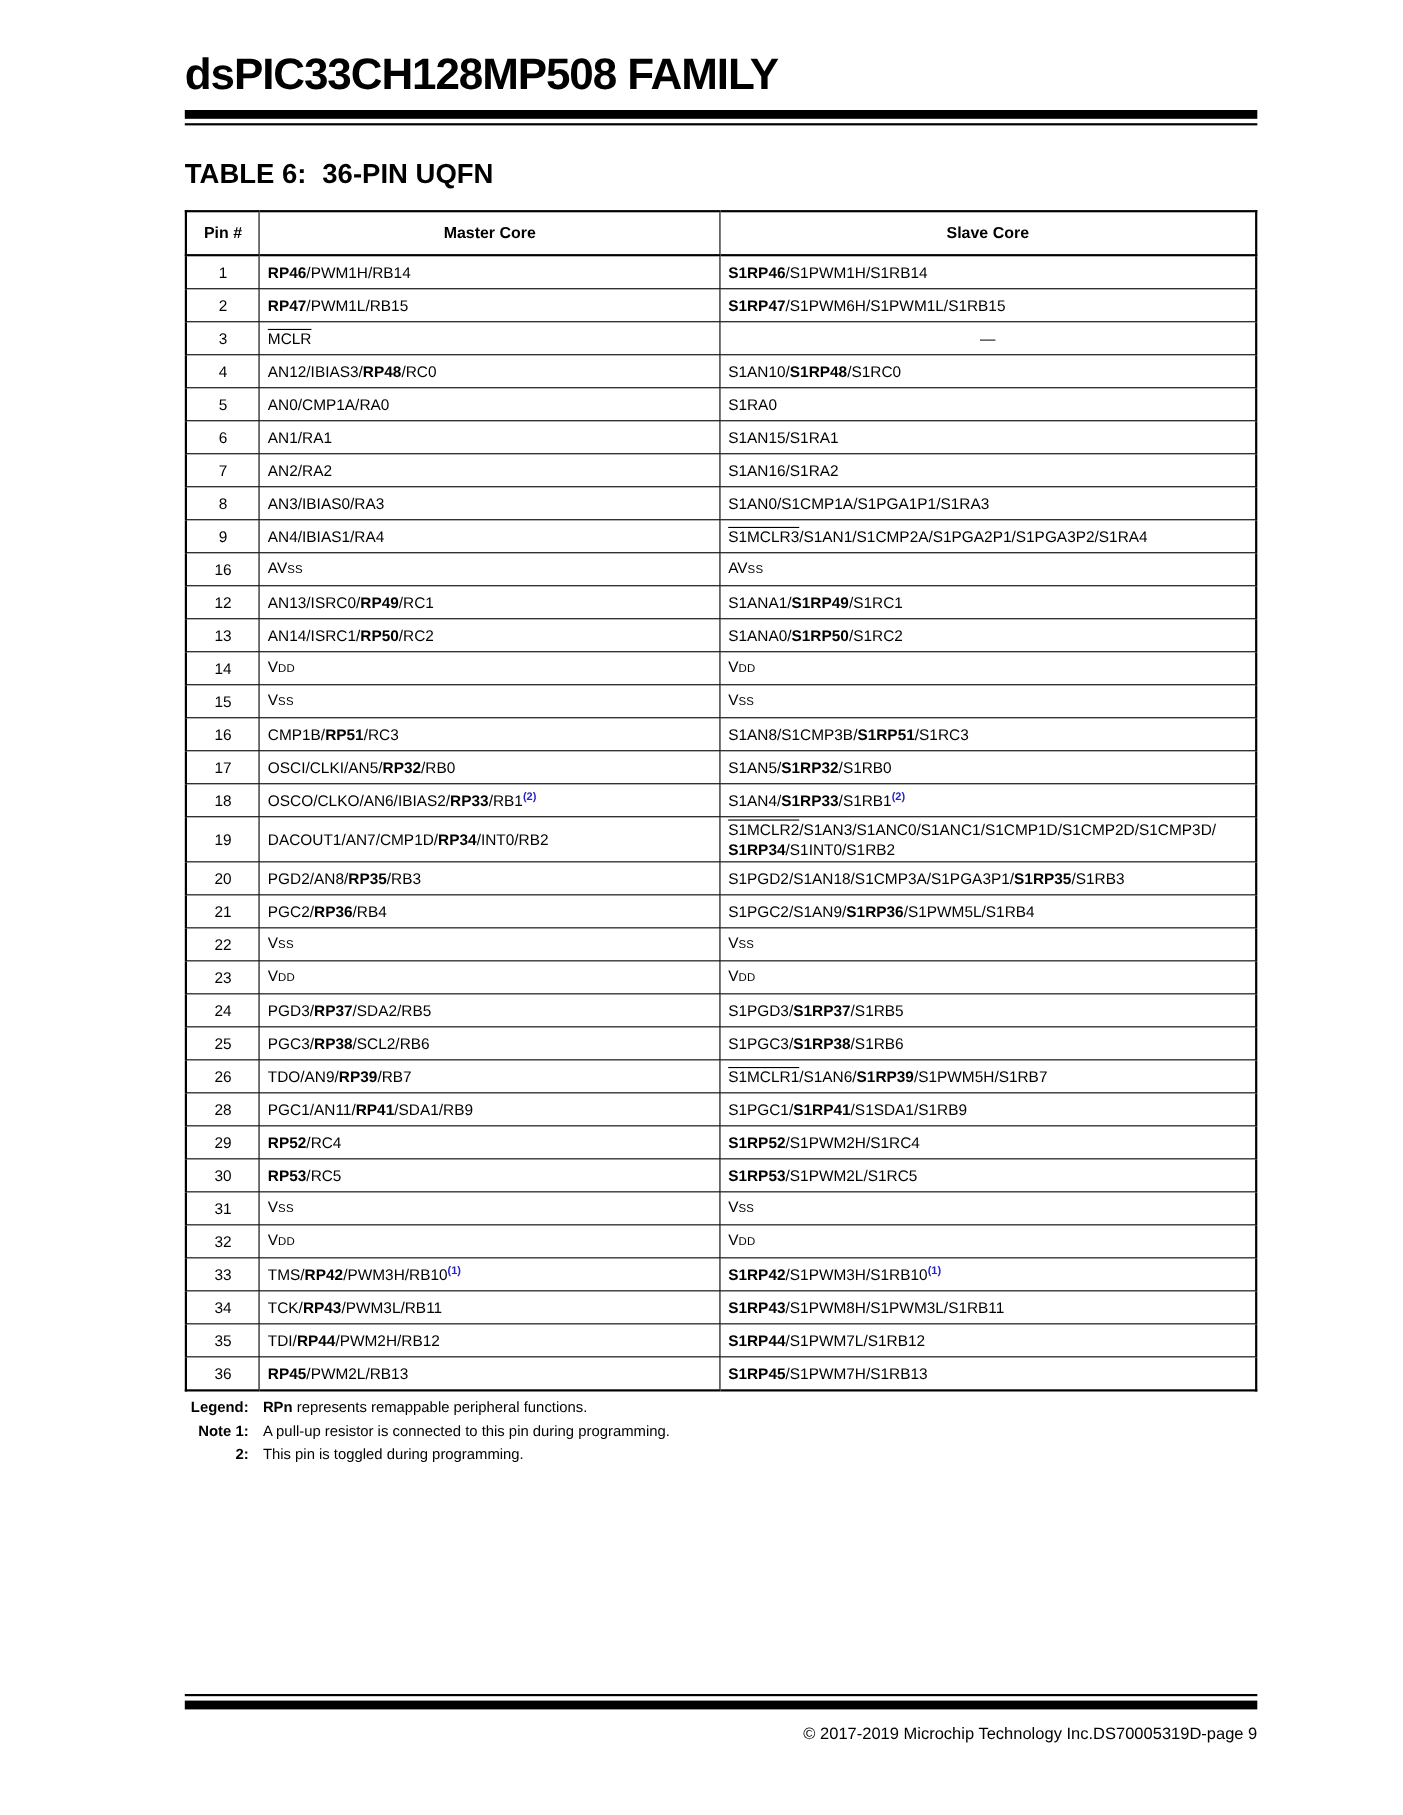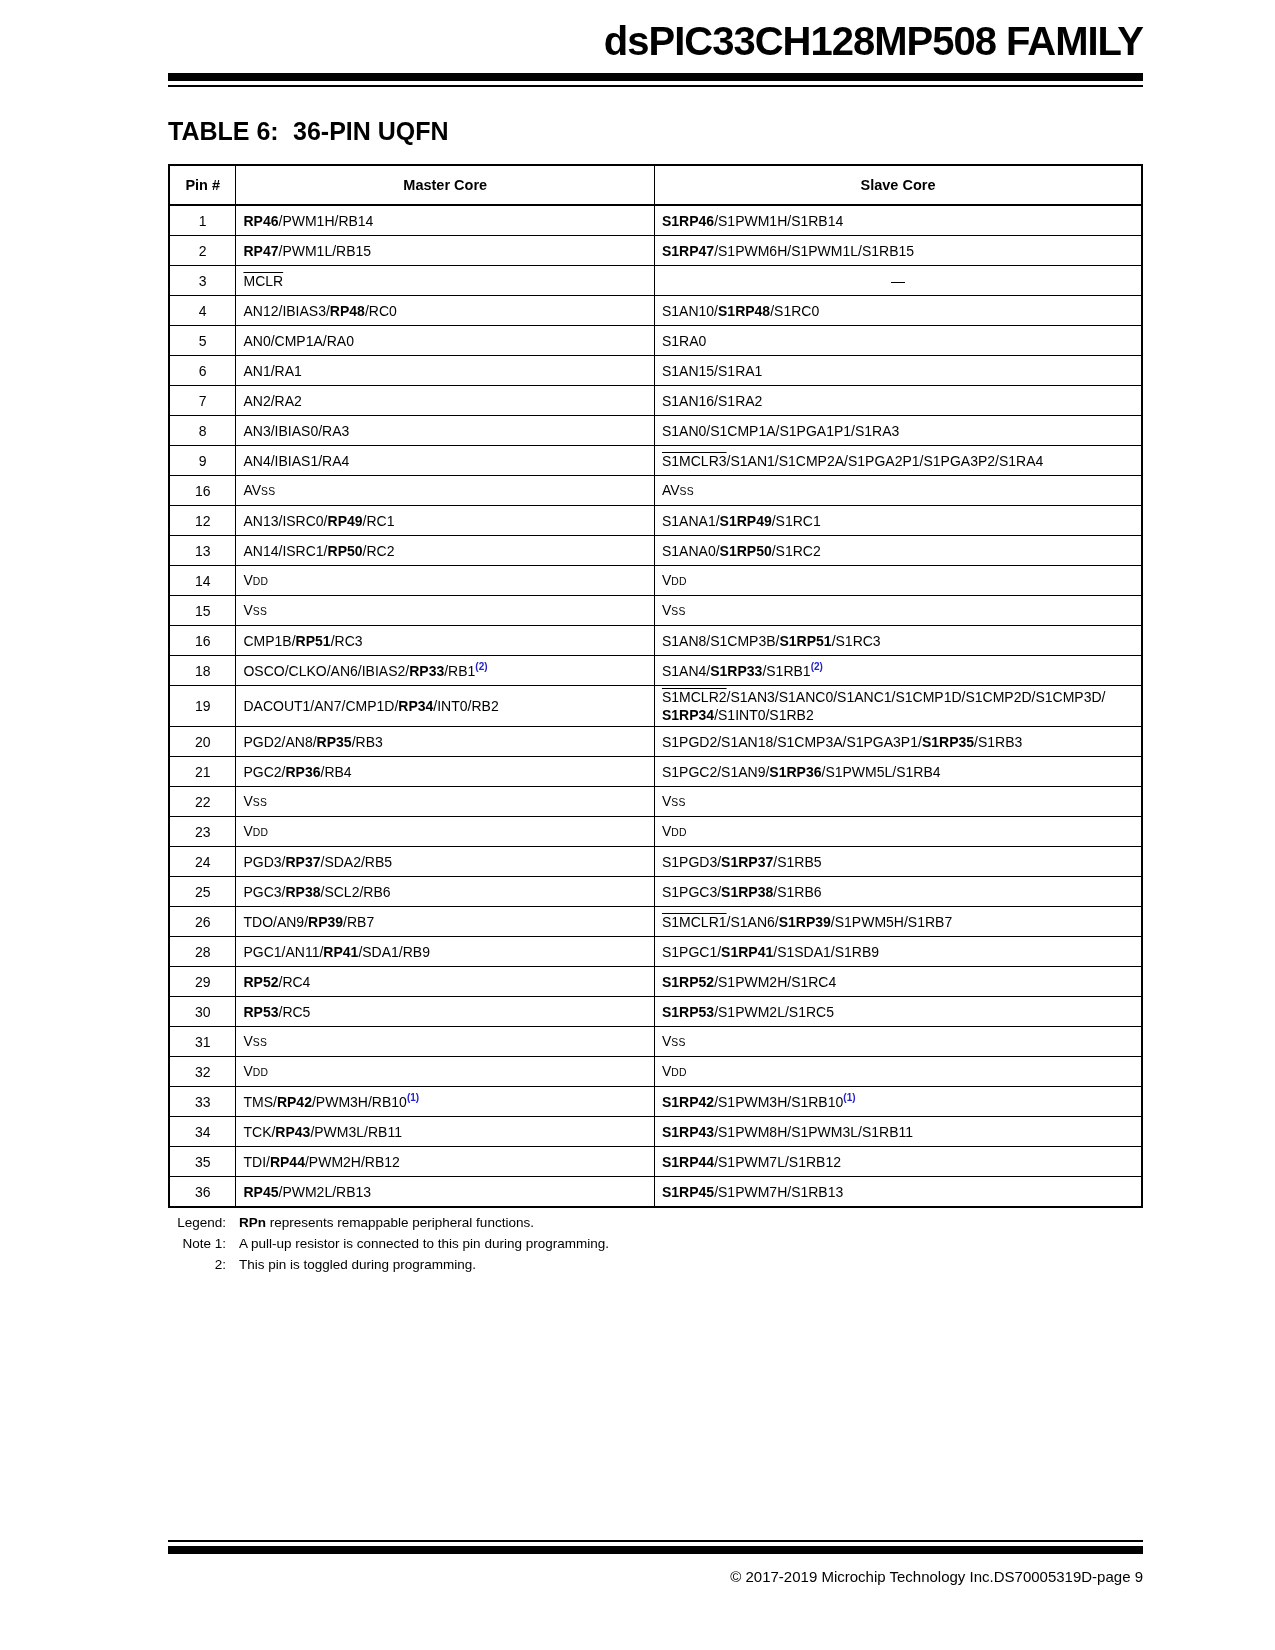--- a/index.html
+++ b/index.html
@@ -6,21 +6,21 @@
   body{
     width:1275px;height:1650px;position:relative;
     background:#ffffff;color:#000;
     font-family:"Liberation Sans","DejaVu Sans",sans-serif;
     -webkit-font-smoothing:antialiased;
   }
   .content{position:absolute;left:168px;width:975px;top:0;}
 
   
   .doc-title{
-    margin-top:21px;text-align:right;
+    margin-top:48px;
     font-size:40px;font-weight:bold;letter-spacing:-1px;
     line-height:1;
   }
   .head-rule{margin-top:12px;}
   .bar-thick{height:8px;background:#000;}
   .bar-gap{height:4px;}
   .bar-thin{height:2px;background:#000;}
 
   
   .table-caption{
@@ -60,21 +60,21 @@
   .sc{font-size:0.74em;letter-spacing:0.2px;}
   sup.note-ref{
     color:var(--note-ref,#2323cb);font-weight:bold;
     font-size:10px;vertical-align:super;line-height:0;
   }
 
   
   .legend-block{margin-top:7px;font-size:13.5px;}
   .legend-row{display:flex;margin-bottom:5px;line-height:16px;}
   .legend-row .lg-label{
-    flex:0 0 58px;text-align:right;font-weight:normal;margin-right:13px;
+    flex:0 0 58px;text-align:right;font-weight:bold;margin-right:13px;
   }
 
   
   .footer{position:absolute;left:168px;width:975px;top:1540px;}
   .footer-text{
     display:flex;justify-content:flex-end;
     margin-top:14px;font-size:15px;
   }
 </style>
 </head>
@@ -177,20 +177,25 @@
           <td>15</td>
           <td>V<span class="sc">SS</span></td>
           <td>V<span class="sc">SS</span></td>
         </tr>
         <tr>
           <td>16</td>
           <td>CMP1B/<b>RP51</b>/RC3</td>
           <td>S1AN8/S1CMP3B/<b>S1RP51</b>/S1RC3</td>
         </tr>
         <tr>
+          <td>17</td>
+          <td>OSCI/CLKI/AN5/<b>RP32</b>/RB0</td>
+          <td>S1AN5/<b>S1RP32</b>/S1RB0</td>
+        </tr>
+        <tr>
           <td>18</td>
           <td>OSCO/CLKO/AN6/IBIAS2/<b>RP33</b>/RB1<sup class="note-ref">(2)</sup></td>
           <td>S1AN4/<b>S1RP33</b>/S1RB1<sup class="note-ref">(2)</sup></td>
         </tr>
         <tr>
           <td>19</td>
           <td>DACOUT1/AN7/CMP1D/<b>RP34</b>/INT0/RB2</td>
           <td class="wrap"><span class="ovl">S1MCLR2</span>/S1AN3/S1ANC0/S1ANC1/S1CMP1D/S1CMP2D/S1CMP3D/<br><b>S1RP34</b>/S1INT0/S1RB2</td>
         </tr>
         <tr>

